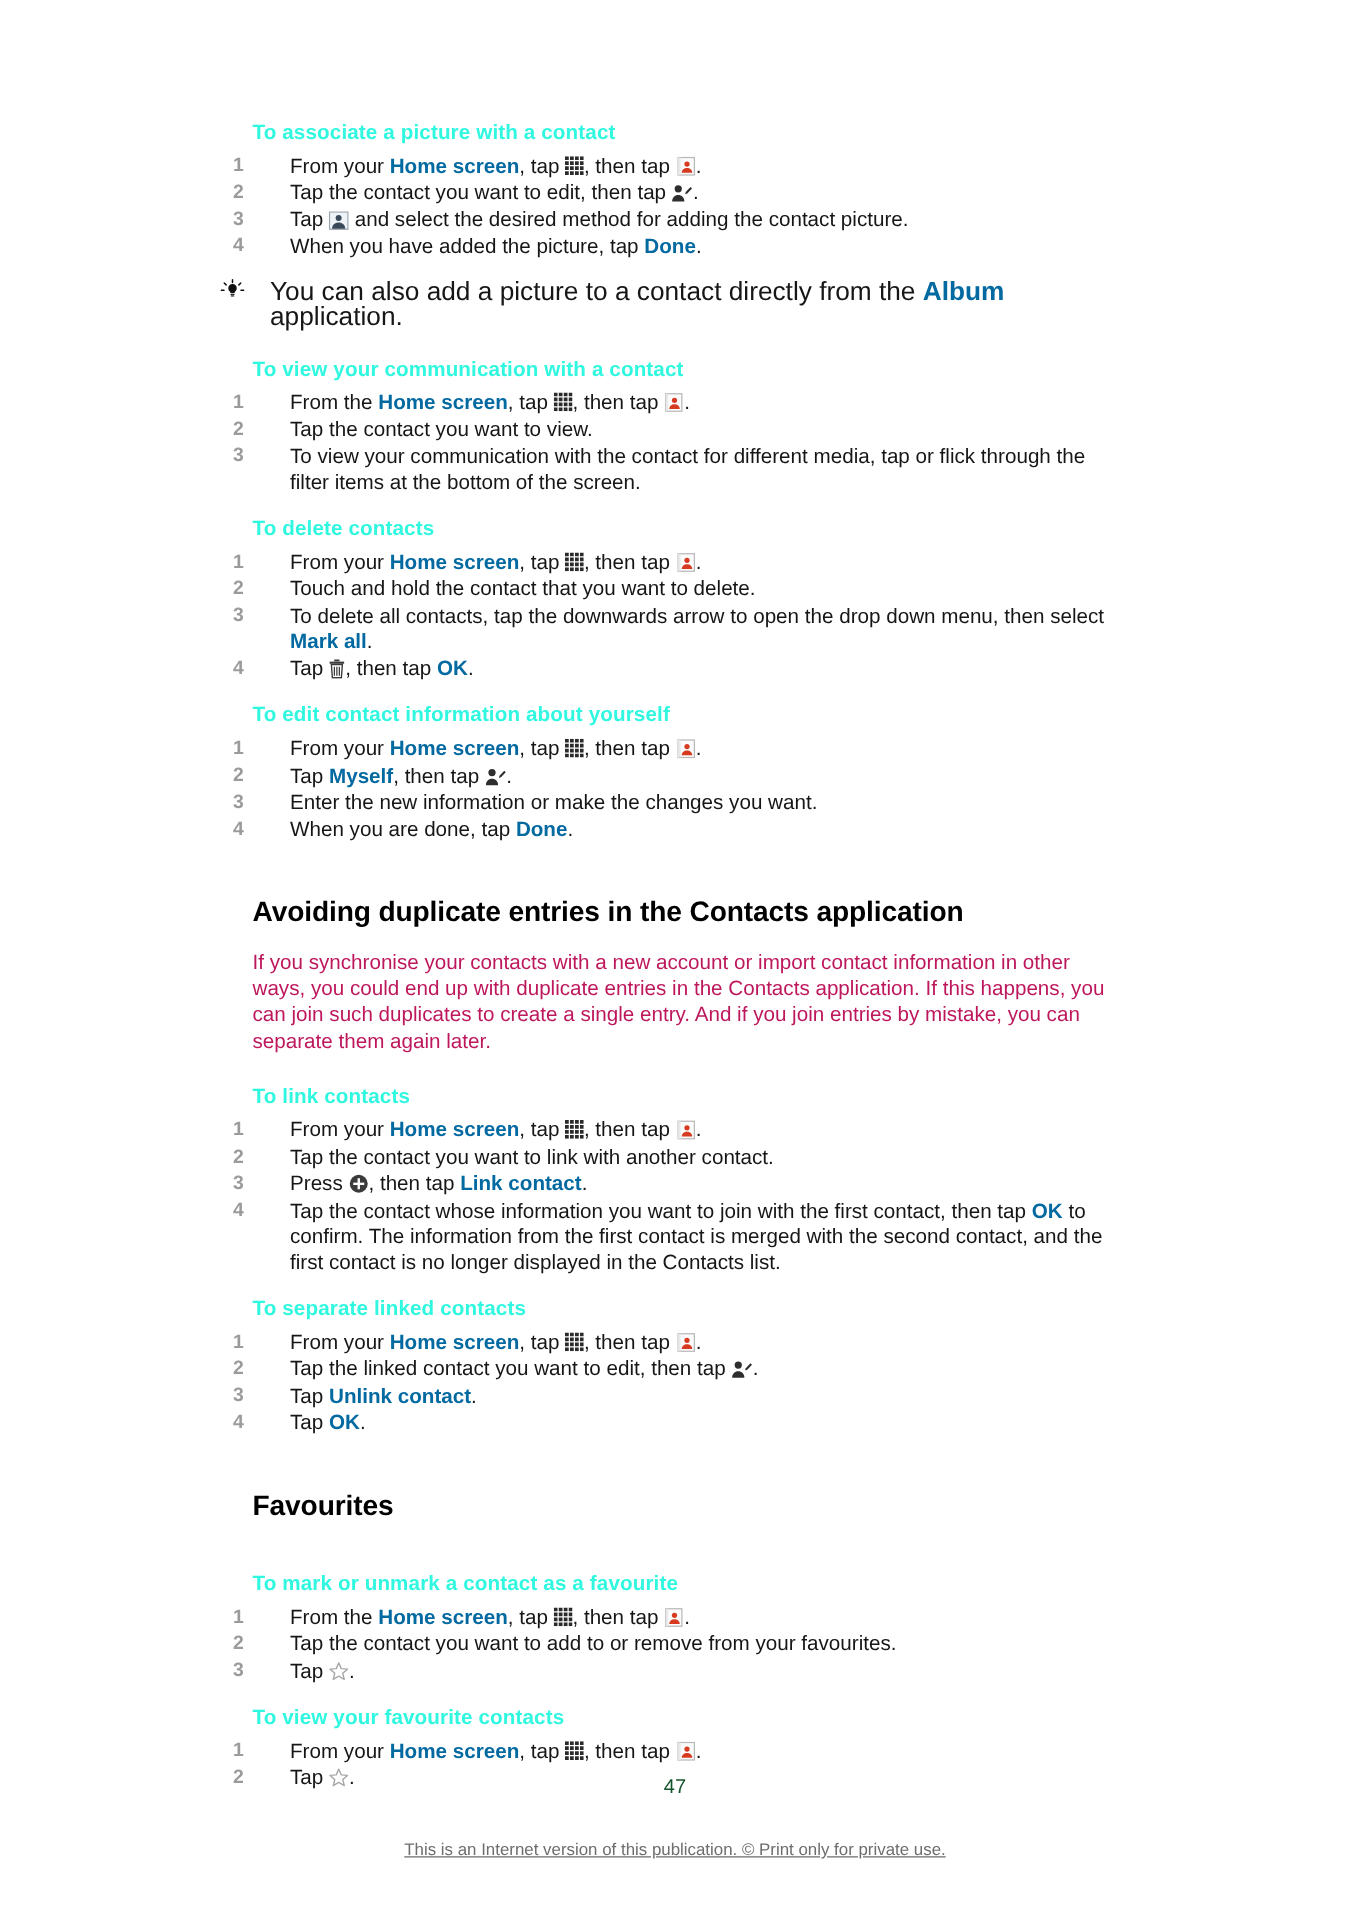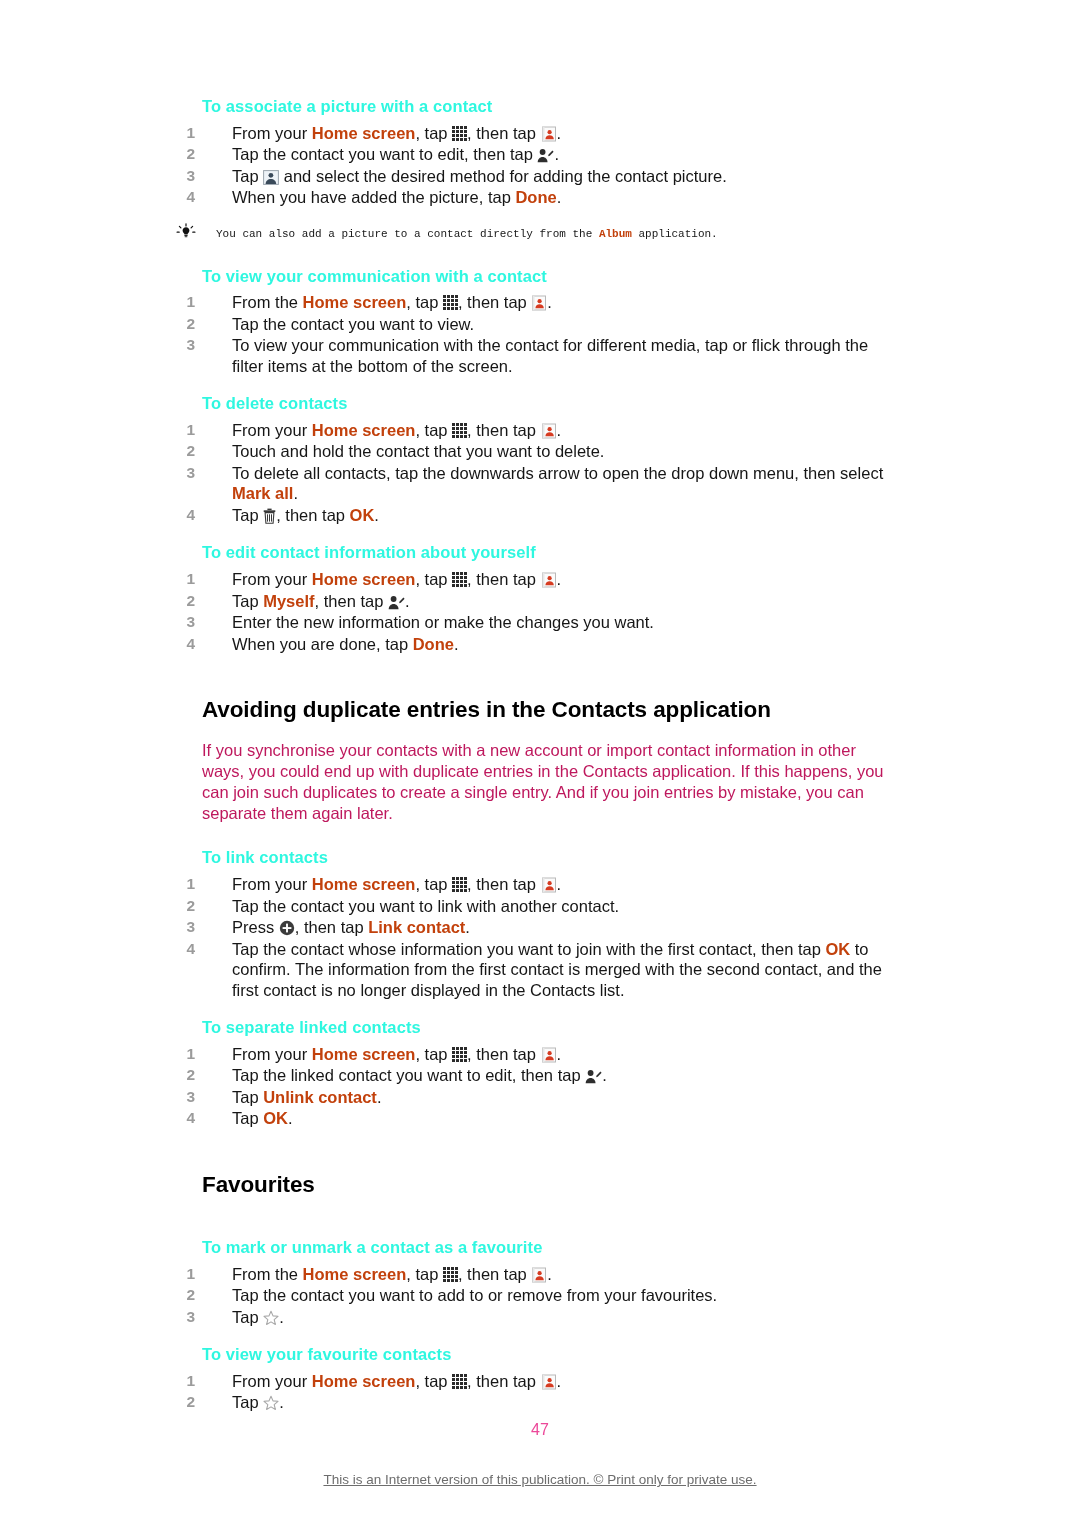--- a/index.html
+++ b/index.html
@@ -53,39 +53,38 @@
     position:absolute;
     left:-23px;
     top:0;
     width:16px;
     text-align:right;
     color:#9b9b9b;
     font-size:15.5px;
     font-weight:bold;
   }
   ol.steps > li .txt{display:inline;}
-  b{font-weight:bold;color:#c2410c;}
+  b{font-weight:bold;color:#0369a1;}
 
   
   p.body{
     font-size:16.5px;
     line-height:20.8px;
     margin:0 0 8px 0;
     color:#be185d;
   }
 
   
   .tip{
     position:relative;
     padding-left:42px;
-    font-size:11px;
+    font-size:21px;
     line-height:20px;
     margin:16px 0 0 -28px;
     color:#161616;
-    font-family:Liberation Mono, monospace;
   }
   .tip .bulb{
     position:absolute;left:2px;top:-1px;
     width:20px;height:20px;
   }
 
   
   .ic{
     display:inline-block;
     vertical-align:-3px;
@@ -113,21 +112,21 @@
   .gap-sm{height:16px;}
   .gap-md{height:22px;}
   .gap-lg{height:30px;}
 
   
   .pagenum{
     position:absolute;
     left:0;right:0;
     top:1421px;
     text-align:center;
-    color:#ec4899;
+    color:#14532d;
     font-size:16px;
     font-weight:normal;
   }
   .copyright{
     position:absolute;
     left:0;right:0;
     top:1472px;
     text-align:center;
     color:#6d6d6d;
     font-size:13.5px;

